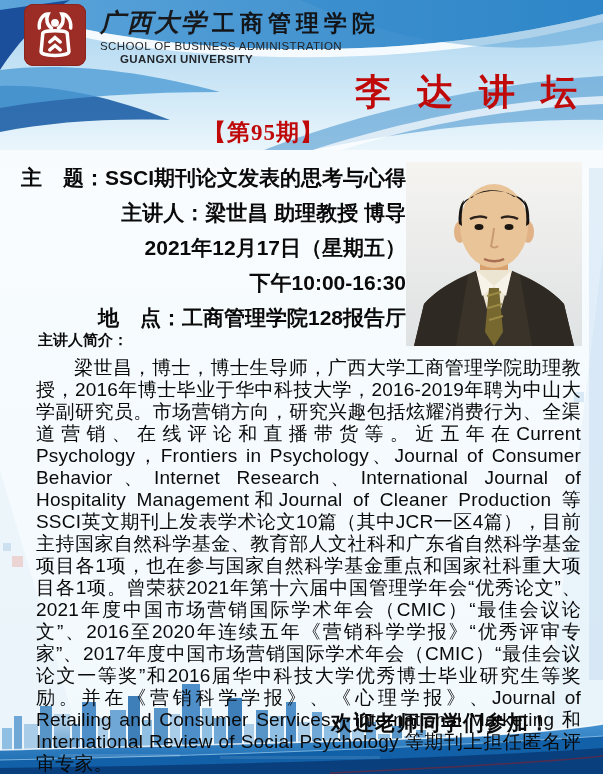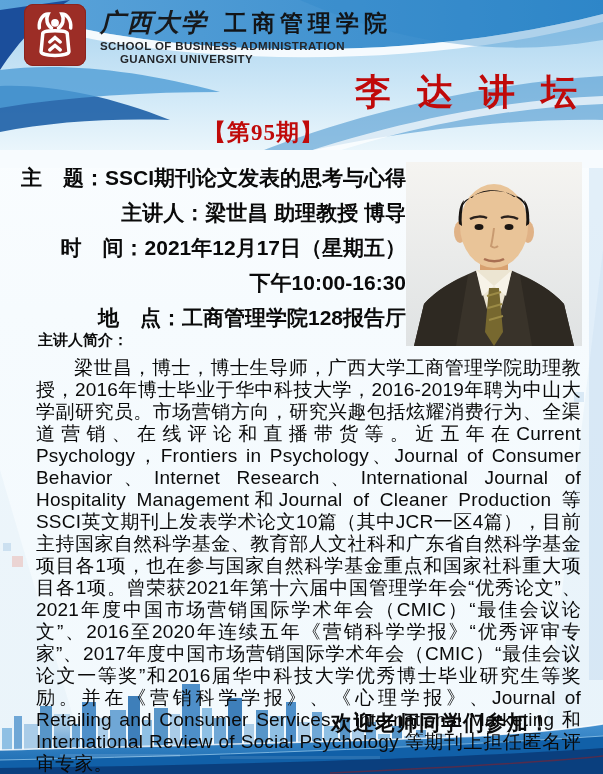--- a/index.html
+++ b/index.html
@@ -11,24 +11,24 @@
   }
   .layer{position:absolute;left:0;top:0;}
   
   .header-svg{z-index:1;}
   .logo{
     position:absolute; left:24px; top:4px; width:62px; height:62px; z-index:3;
     background:#9c2d26; border-radius:9px; box-shadow:0 0 0 1px #8a241e inset;
     display:flex; align-items:center; justify-content:center;
   }
   .school-block{position:absolute; left:100px; top:10px; z-index:3; line-height:1.05; white-space:nowrap;}
-  .school-cn{display:flex; align-items:baseline; gap:16px;}
+  .school-cn{display:flex; align-items:baseline; gap:4px;}
   .univ-cn{font-family:"Liberation Serif","DejaVu Serif",serif; font-style:italic; font-weight:700; font-size:25px; color:#17191c; letter-spacing:2px;}
   .dept-cn{font-weight:900; font-size:23px; color:#121417; letter-spacing:5px;}
-  .school-en{font-weight:700; font-size:11.5px; color:#23262a; letter-spacing:.4px; margin-top:4px;}
+  .school-en{font-weight:400; font-size:11.5px; color:#23262a; letter-spacing:.4px; margin-top:4px;}
   .univ-en{font-weight:700; font-size:11.5px; color:#23262a; letter-spacing:.4px; margin-top:1px;margin-left:20px;}
   
   .forum-title{
     position:absolute; left:0; top:68px; width:100%; text-align:right; z-index:3;
     font-family:"Liberation Serif","DejaVu Serif",serif;
     font-size:36px; font-weight:900; color:#c00a0a; letter-spacing:26px; text-indent:26px;
   }
   .forum-issue{
     position:absolute; left:0; top:117px; width:100%; text-align:center; z-index:3;
     font-family:"Liberation Serif","DejaVu Serif",serif;
@@ -120,21 +120,20 @@
   <div class="info-block">
     <div class="info-row">
       <span class="info-label">主　题：</span>
       <span class="info-value">SSCI期刊论文发表的思考与心得</span>
     </div>
     <div class="info-row">
       <span class="info-label">主讲人：</span>
       <span class="info-value">梁世昌 助理教授 博导</span>
     </div>
     <div class="info-row">
-      <span class="info-label">时　间：</span>
       <span class="info-value">2021年12月17日（星期五）</span>
     </div>
     <div class="info-row">
       <span class="info-label"></span>
       <span class="info-value">下午10:00-16:30</span>
     </div>
     <div class="info-row">
       <span class="info-label">地　点：</span>
       <span class="info-value">工商管理学院128报告厅</span>
     </div>

